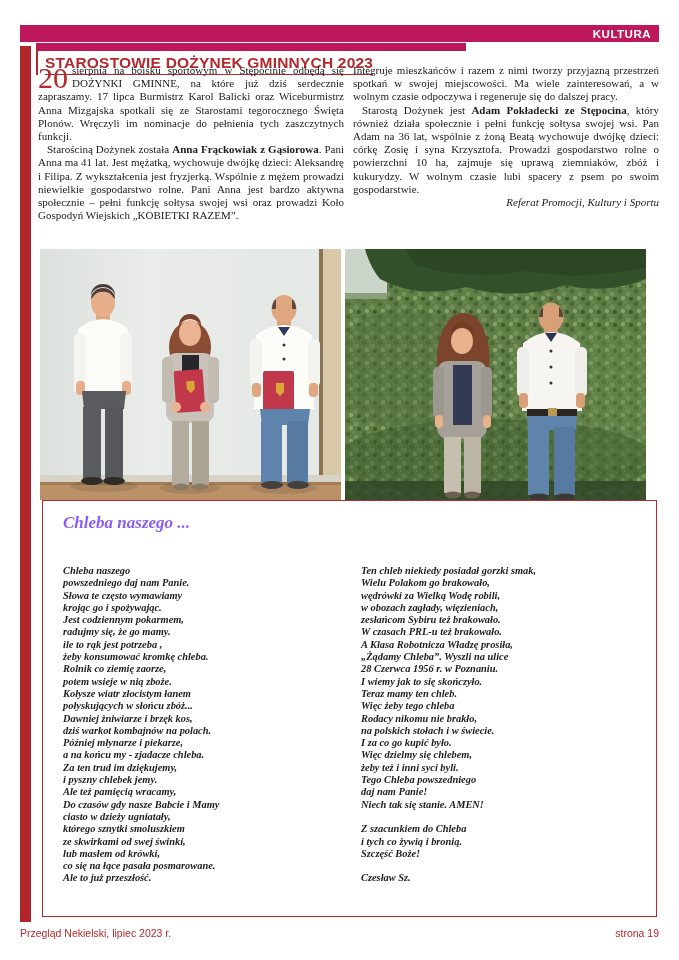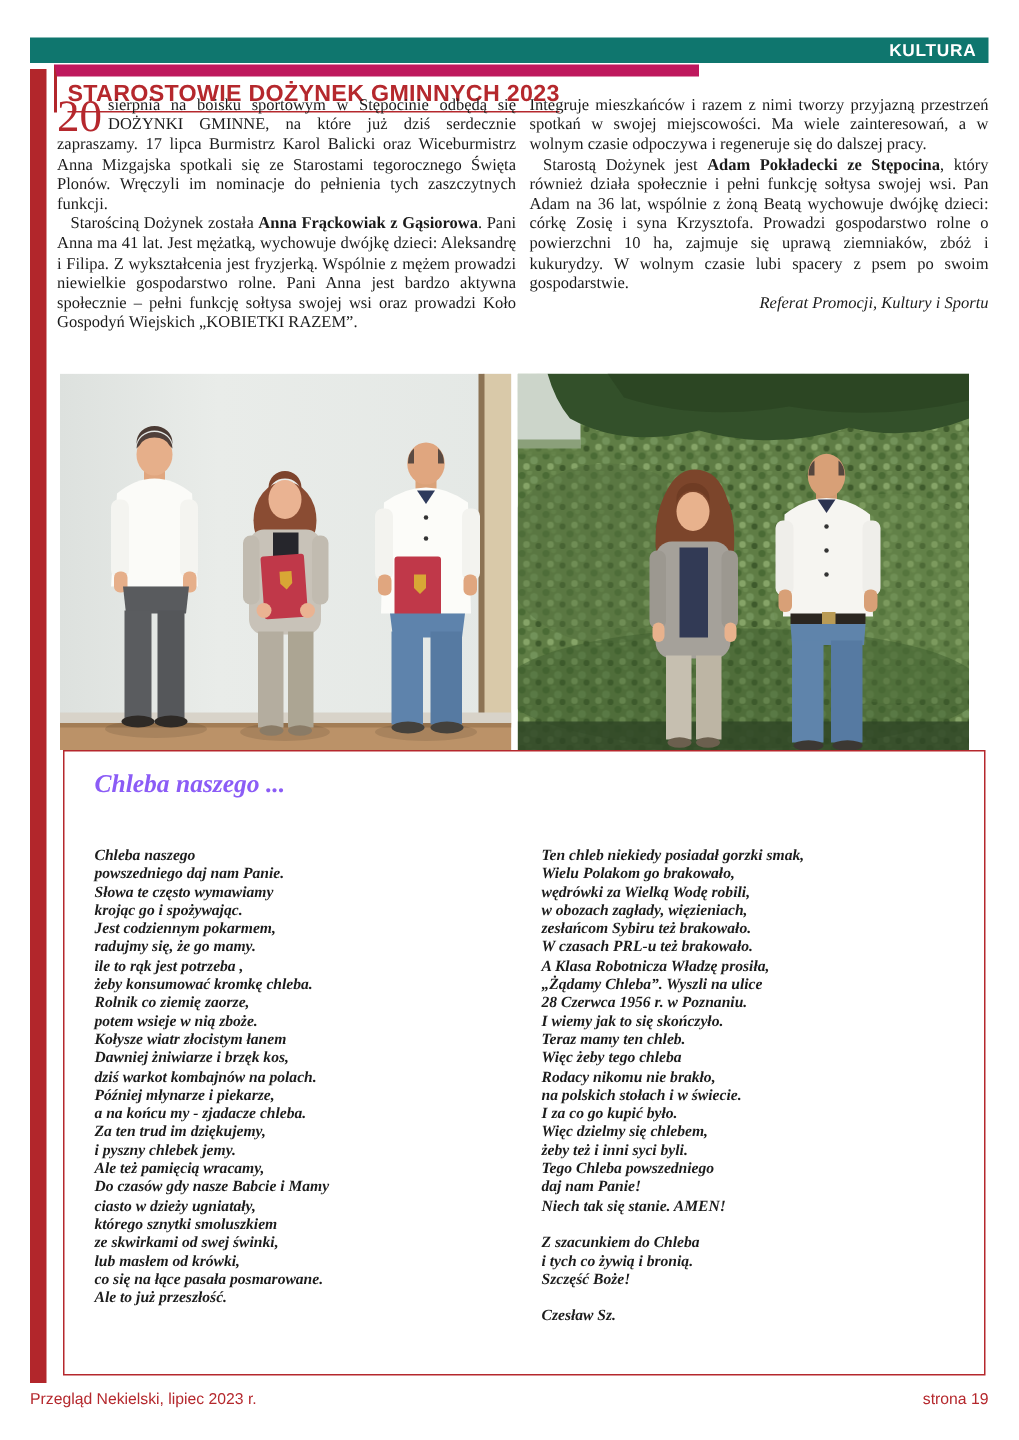--- a/index.html
+++ b/index.html
@@ -1,20 +1,20 @@
 <!DOCTYPE html>
 <html lang="pl"><head>
 <meta charset="utf-8">
 <style>
   html,body{margin:0;padding:0;background:#ffffff;}
   .page{position:relative;width:679px;height:960px;background:#ffffff;overflow:hidden;
         font-family:"Liberation Serif",serif;color:#1b1b1b;}
 
   
-  .topbar{position:absolute;left:20px;top:25px;width:639px;height:17px;background:#0f766e;
+  .topbar{position:absolute;left:20px;top:25px;width:639px;height:17px;background:#be185d;
           display:flex;align-items:center;justify-content:flex-end;box-sizing:border-box;padding-right:8px;}
   .topbar span{color:#ffffff;font-family:"Liberation Sans",sans-serif;font-size:11.5px;font-weight:700;letter-spacing:0.5px;}
 
   
   .leftbar{position:absolute;left:20px;top:46px;width:11px;height:876px;background:#b2262b;}
 
   
   .titlebox{position:absolute;left:36px;top:43px;width:430px;border-top:8px solid #be185d;
             border-left:2px solid #b2262b;padding:3px 0 0 7px;box-sizing:border-box;}
   .title{display:inline-block;color:#b5282d;font-family:"Liberation Sans",sans-serif;font-size:15.5px;
@@ -232,20 +232,21 @@
           <span class="pline">powszedniego daj nam Panie.</span>
           <span class="pline">Słowa te często wymawiamy</span>
           <span class="pline">krojąc go i spożywając.</span>
           <span class="pline">Jest codziennym pokarmem,</span>
           <span class="pline">radujmy się, że go mamy.</span>
           <span class="pline">ile to rąk jest potrzeba ,</span>
           <span class="pline">żeby konsumować kromkę chleba.</span>
           <span class="pline">Rolnik co ziemię zaorze,</span>
           <span class="pline">potem wsieje w nią zboże.</span>
           <span class="pline">Kołysze wiatr złocistym łanem</span>
+          <span class="pline">połyskujących w słońcu zbóż...</span>
           <span class="pline">Dawniej żniwiarze i brzęk kos,</span>
           <span class="pline">dziś warkot kombajnów na polach.</span>
           <span class="pline">Później młynarze i piekarze,</span>
           <span class="pline">a na końcu my - zjadacze chleba.</span>
           <span class="pline">Za ten trud im dziękujemy,</span>
           <span class="pline">i pyszny chlebek jemy.</span>
           <span class="pline">Ale też pamięcią wracamy,</span>
           <span class="pline">Do czasów gdy nasze Babcie i Mamy</span>
           <span class="pline">ciasto w dzieży ugniatały,</span>
           <span class="pline">którego sznytki smoluszkiem</span>

